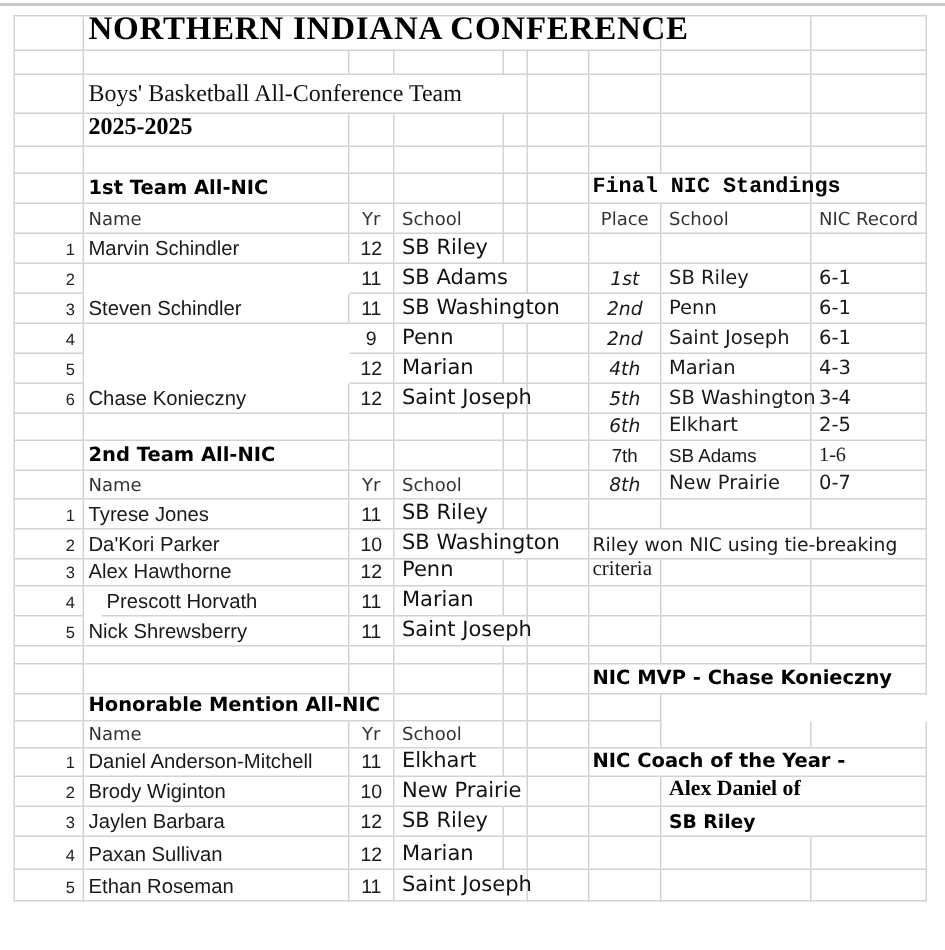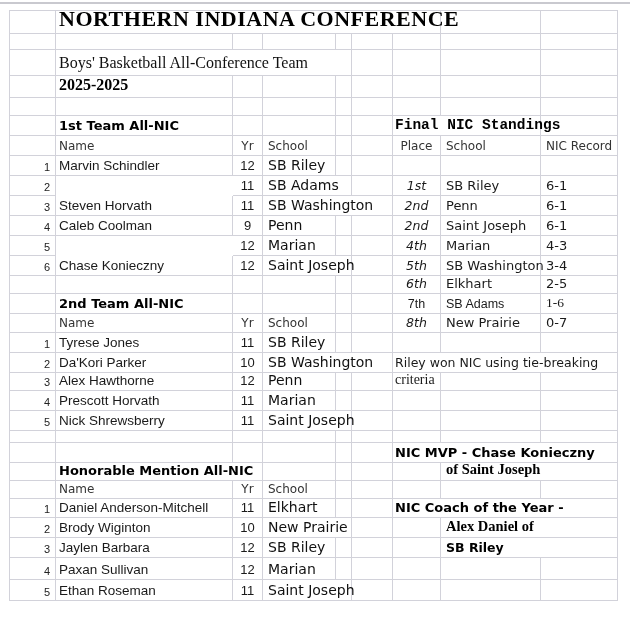--- a/index.html
+++ b/index.html
@@ -201,25 +201,24 @@
     <div class="cell colhead center" style="grid-area: 7 / 3 / auto / span 1;">Yr</div>
     <div class="cell colhead pad5" style="grid-area: 7 / 4 / auto / span 1;">School</div>
     <div class="cell rownum right" style="grid-area: 8 / 1 / auto / span 1;">1</div>
     <div class="cell name" style="grid-area: 8 / 2 / auto / span 1;">Marvin Schindler</div>
     <div class="cell yr center" style="grid-area: 8 / 3 / auto / span 1;">12</div>
     <div class="cell school pad5" style="grid-area: 8 / 4 / auto / span 1;">SB Riley</div>
     <div class="cell rownum right" style="grid-area: 9 / 1 / auto / span 1;">2</div>
     <div class="cell yr center" style="grid-area: 9 / 3 / auto / span 1;">11</div>
     <div class="cell school pad5" style="grid-area: 9 / 4 / auto / span 2;">SB Adams</div>
     <div class="cell rownum right" style="grid-area: 10 / 1 / auto / span 1;">3</div>
-    <div class="cell name" style="grid-area: 10 / 2 / auto / span 1;">Steven Horvath</div>
+    <div class="cell name" style="grid-area: 10 / 2 / auto / span 1;">Steven Schindler</div>
     <div class="cell yr center" style="grid-area: 10 / 3 / auto / span 1;">11</div>
     <div class="cell school pad5" style="grid-area: 10 / 4 / auto / span 3;">SB Washington</div>
     <div class="cell rownum right" style="grid-area: 11 / 1 / auto / span 1;">4</div>
-    <div class="cell name" style="grid-area: 11 / 2 / auto / span 1;">Caleb Coolman</div>
     <div class="cell yr center" style="grid-area: 11 / 3 / auto / span 1;">9</div>
     <div class="cell school pad5" style="grid-area: 11 / 4 / auto / span 1;">Penn</div>
     <div class="cell rownum right" style="grid-area: 12 / 1 / auto / span 1;">5</div>
     <div class="cell yr center" style="grid-area: 12 / 3 / auto / span 1;">12</div>
     <div class="cell school pad5" style="grid-area: 12 / 4 / auto / span 1;">Marian</div>
     <div class="cell rownum right" style="grid-area: 13 / 1 / auto / span 1;">6</div>
     <div class="cell name" style="grid-area: 13 / 2 / auto / span 1;">Chase Konieczny</div>
     <div class="cell yr center" style="grid-area: 13 / 3 / auto / span 1;">12</div>
     <div class="cell school pad5" style="grid-area: 13 / 4 / auto / span 2;">Saint Joseph</div>
     <div class="cell secthead" style="grid-area: 15 / 2 / auto / span 1;">2nd Team All-NIC</div>
@@ -232,21 +231,21 @@
     <div class="cell school pad5" style="grid-area: 17 / 4 / auto / span 1;">SB Riley</div>
     <div class="cell rownum right" style="grid-area: 18 / 1 / auto / span 1;">2</div>
     <div class="cell name" style="grid-area: 18 / 2 / auto / span 1;">Da'Kori Parker</div>
     <div class="cell yr center" style="grid-area: 18 / 3 / auto / span 1;">10</div>
     <div class="cell school pad5" style="grid-area: 18 / 4 / auto / span 3;">SB Washington</div>
     <div class="cell rownum right" style="grid-area: 19 / 1 / auto / span 1;">3</div>
     <div class="cell name" style="grid-area: 19 / 2 / auto / span 1;">Alex Hawthorne</div>
     <div class="cell yr center" style="grid-area: 19 / 3 / auto / span 1;">12</div>
     <div class="cell school pad5" style="grid-area: 19 / 4 / auto / span 1;">Penn</div>
     <div class="cell rownum right" style="grid-area: 20 / 1 / auto / span 1;">4</div>
-    <div class="cell name" style="grid-area: 20 / 2 / auto / span 1;">Prescott Horvath</div>
+    <div class="cell name" style="grid-area: 20 / 2 / auto / span 1; margin-left: 12px;">Prescott Horvath</div>
     <div class="cell yr center" style="grid-area: 20 / 3 / auto / span 1;">11</div>
     <div class="cell school pad5" style="grid-area: 20 / 4 / auto / span 1;">Marian</div>
     <div class="cell rownum right" style="grid-area: 21 / 1 / auto / span 1;">5</div>
     <div class="cell name" style="grid-area: 21 / 2 / auto / span 1;">Nick Shrewsberry</div>
     <div class="cell yr center" style="grid-area: 21 / 3 / auto / span 1;">11</div>
     <div class="cell school pad5" style="grid-area: 21 / 4 / auto / span 2;">Saint Joseph</div>
     <div class="cell secthead" style="grid-area: 24 / 2 / auto / span 2;">Honorable Mention All-NIC</div>
     <div class="cell colhead" style="grid-area: 25 / 2 / auto / span 1;">Name</div>
     <div class="cell colhead center" style="grid-area: 25 / 3 / auto / span 1;">Yr</div>
     <div class="cell colhead pad5" style="grid-area: 25 / 4 / auto / span 1;">School</div>
@@ -294,17 +293,16 @@
     <div class="cell rec pad5" style="grid-area: 14 / 9 / auto / span 1;">2-5</div>
     <div class="cell place-up center" style="grid-area: 15 / 7 / auto / span 1;">7th</div>
     <div class="cell sschool-alt pad5" style="grid-area: 15 / 8 / auto / span 1;">SB Adams</div>
     <div class="cell rec-serif pad5" style="grid-area: 15 / 9 / auto / span 1;">1-6</div>
     <div class="cell place center" style="grid-area: 16 / 7 / auto / span 1;">8th</div>
     <div class="cell sschool pad5" style="grid-area: 16 / 8 / auto / span 1;">New Prairie</div>
     <div class="cell rec pad5" style="grid-area: 16 / 9 / auto / span 1;">0-7</div>
     <div class="cell note pad2" style="grid-area: 18 / 7 / auto / span 3;">Riley won NIC using tie-breaking</div>
     <div class="cell note-serif pad2" style="grid-area: 19 / 7 / auto / span 1;">criteria</div>
     <div class="cell award pad2" style="grid-area: 23 / 7 / auto / span 3;">NIC MVP - Chase Konieczny</div>
-    <div class="cell award-serif pad5" style="grid-area: 24 / 8 / auto / span 2;">of Saint Joseph</div>
     <div class="cell award pad2" style="grid-area: 26 / 7 / auto / span 3;">NIC Coach of the Year -</div>
     <div class="cell award-serif pad5" style="grid-area: 27 / 8 / auto / span 2;">Alex Daniel of</div>
     <div class="cell award-sans pad5" style="grid-area: 28 / 8 / auto / span 2;">SB Riley</div>
   </div>
 
 </body></html>

